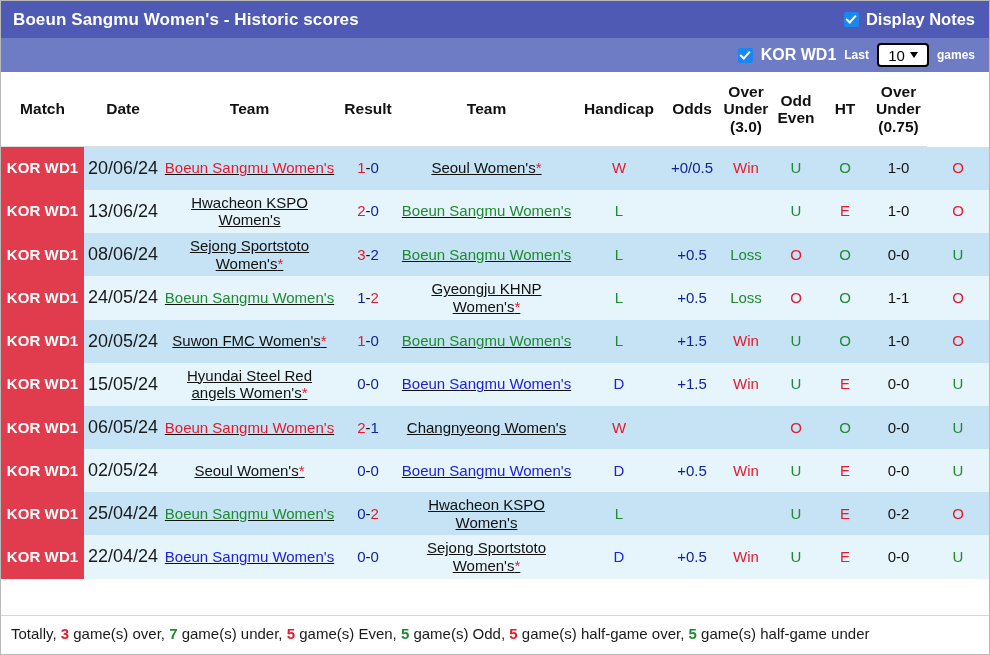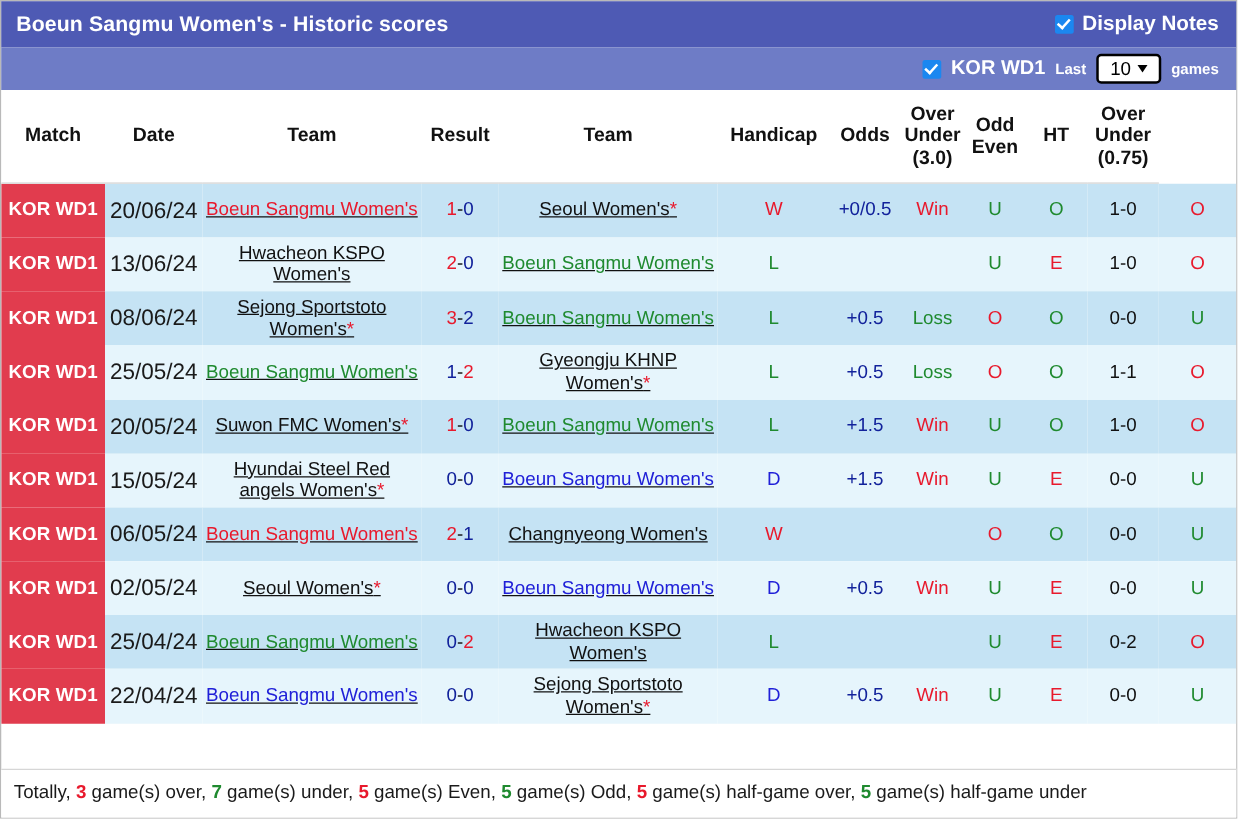--- a/index.html
+++ b/index.html
@@ -304,21 +304,21 @@
             <td><span class="c-green">L</span></td>
             <td><span class="c-navy">+0.5</span></td>
             <td><span class="c-green">Loss</span></td>
             <td><span class="c-red">O</span></td>
             <td><span class="c-green">O</span></td>
             <td class="ht-cell">0-0</td>
             <td><span class="c-green">U</span></td>
           </tr>
           <tr class="even">
             <td class="match-cell">KOR WD1</td>
-            <td class="date-cell">25/05/24</td>
+            <td class="date-cell">24/05/24</td>
             <td class="team-cell"><span class="c-green">Boeun Sangmu Women's</span></td>
             <td><span class="c-navy">1</span><span class="c-black">-</span><span class="c-red">2</span></td>
             <td class="team-cell"><span class="c-black">Gyeongju KHNP Women's<span class="star">*</span></span></td>
             <td><span class="c-green">L</span></td>
             <td><span class="c-navy">+0.5</span></td>
             <td><span class="c-green">Loss</span></td>
             <td><span class="c-red">O</span></td>
             <td><span class="c-green">O</span></td>
             <td class="ht-cell">1-1</td>
             <td><span class="c-red">O</span></td>

